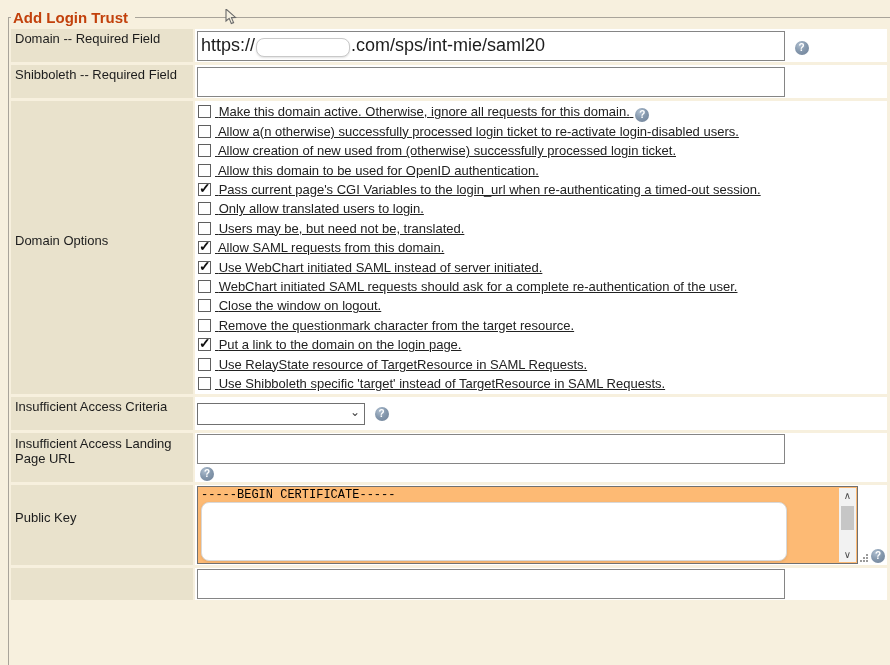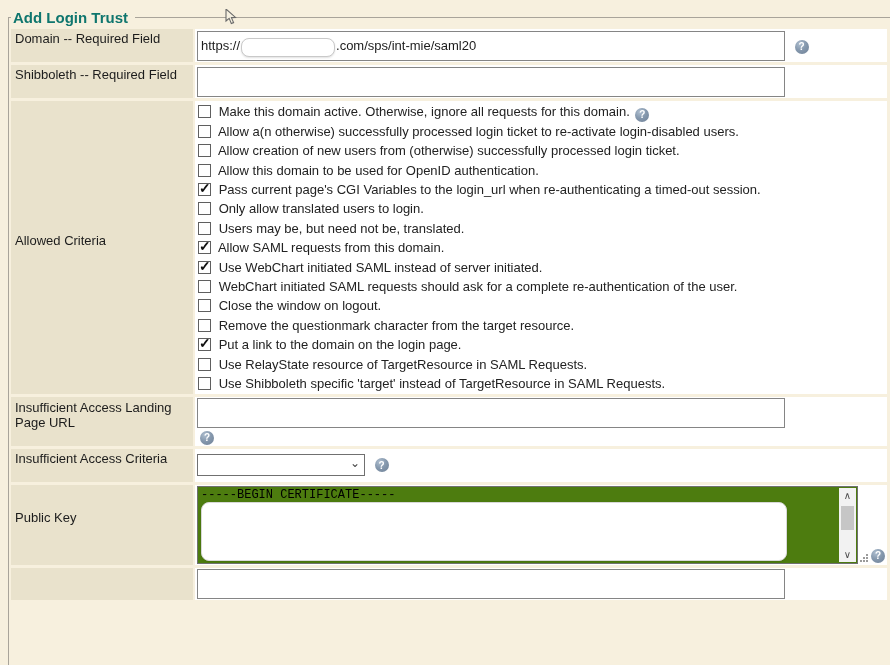--- a/index.html
+++ b/index.html
@@ -18,21 +18,21 @@
     margin: 9px 0 0 8px;
     padding: 0;
     border: 1px solid #a9a49a;
     border-right: none;
     border-bottom: none;
     min-height: 700px;
   }
   legend.page-title {
     font-size: 15px;
     font-weight: bold;
-    color: #0f766e;
+    color: #c2410c;
     padding: 0 7px 0 2px;
     margin-left: 2px;
   }
 
   
   .form-table { display: table; border-spacing: 2px 3px; width: 880px; }
   .row { display: table-row; }
   .cell { display: table-cell; vertical-align: middle; }
   .label-cell {
     width: 182px;
@@ -46,21 +46,21 @@
   }
 
   
   .textbox, input.textbox-real {
     box-sizing: border-box;
     width: 588px;
     height: 30px;
     border: 1px solid #858585;
     background: #fff;
     font-family: "Liberation Sans", sans-serif;
-    font-size: 13px;
+    font-size: 18px;
     padding: 1px 3px;
     color: #1c1c1c;
   }
   .textbox { display: inline-flex; align-items: center; white-space: nowrap; overflow: hidden; }
   input.textbox-real { display: inline-block; }
 
   
   .redact {
     display: inline-block;
     background: #fff;
@@ -94,21 +94,21 @@
     align-items: center;
     justify-content: center;
     vertical-align: middle;
     flex: 0 0 auto;
     cursor: default;
   }
   .help.inline { margin-left: 6px; }
   .help.below { display: inline-flex; margin: 2px 0 0 3px; }
 
   
-  .opt-line { line-height: 19.4px; white-space: nowrap; font-size: 13px; color: #222; }
+  .opt-line { line-height: 19.4px; white-space: nowrap; font-size: 13px; color: #222; text-decoration: underline; }
   .opt-line input[type=checkbox] {
     appearance: none; -webkit-appearance: none;
     width: 13px; height: 13px;
     border: 1px solid #5f5f5f;
     background: #fff;
     margin: 0 4px 0 1px;
     vertical-align: -2px;
     position: relative;
   }
   .opt-line input[type=checkbox]:checked::after {
@@ -140,21 +140,21 @@
     color: #444;
     pointer-events: none;
   }
 
   
   .ta-box {
     position: relative;
     box-sizing: border-box;
     width: 661px; height: 78px;
     border: 1px solid #707070;
-    background: #4d7c0f;
+    background: #fdba74;
     display: inline-block;
     vertical-align: top;
     overflow: hidden;
   }
   .ta-text {
     margin: 1px 3px;
     font-family: "Liberation Mono", monospace;
     font-size: 12px;
     white-space: pre;
     color: #000;
@@ -228,37 +228,37 @@
       </div>
 
       <div class="row">
         <div class="cell label-cell">Shibboleth -- Required Field</div>
         <div class="cell content-cell">
           <input class="textbox-real" type="text" value="" style="">
         </div>
       </div>
 
       <div class="row">
-        <div class="cell label-cell">Allowed Criteria</div>
+        <div class="cell label-cell">Domain Options</div>
         <div class="cell content-cell" id="options-cell">
   <div class="opt-line">
     <input type="checkbox" style="">
     <span>Make this domain active. Otherwise, ignore all requests for this domain.</span>
     <span class="help">?</span>
   </div>
 
   <div class="opt-line">
     <input type="checkbox" style="">
     <span>Allow a(n otherwise) successfully processed login ticket to re-activate login-disabled users.</span>
     
   </div>
 
   <div class="opt-line">
     <input type="checkbox" style="">
-    <span>Allow creation of new users from (otherwise) successfully processed login ticket.</span>
+    <span>Allow creation of new used from (otherwise) successfully processed login ticket.</span>
     
   </div>
 
   <div class="opt-line">
     <input type="checkbox" style="">
     <span>Allow this domain to be used for OpenID authentication.</span>
     
   </div>
 
   <div class="opt-line">
@@ -324,40 +324,40 @@
   <div class="opt-line">
     <input type="checkbox" style="">
     <span>Use Shibboleth specific 'target' instead of TargetResource in SAML Requests.</span>
     
   </div>
 </div>
       </div>
 
 
 
-
-      <div class="row">
-        <div class="cell label-cell">Insufficient Access Landing Page URL</div>
-        <div class="cell content-cell">
-          <input class="textbox-real" type="text" value="" style="">
-          <br>
-          <span class="help below">?</span>
-        </div>
-      </div>
 
       <div class="row">
         <div class="cell label-cell">Insufficient Access Criteria</div>
         <div class="cell content-cell">
           <span class="select-wrap">
             <select class="criteria">
               <option value=""></option>
             </select>
             <span class="select-chevron">⌄</span>
           </span>
           <span class="help inline">?</span>
+        </div>
+      </div>
+
+      <div class="row">
+        <div class="cell label-cell">Insufficient Access Landing Page URL</div>
+        <div class="cell content-cell">
+          <input class="textbox-real" type="text" value="" style="">
+          <br>
+          <span class="help below">?</span>
         </div>
       </div>
 
       <div class="row">
         <div class="cell label-cell">Public Key</div>
         <div class="cell content-cell pk-bottom">
           <span class="ta-box" role="textbox">
             <div class="ta-text">-----BEGIN CERTIFICATE-----</div>
             <div class="redact-big"></div>
             <div class="scrollbar">

